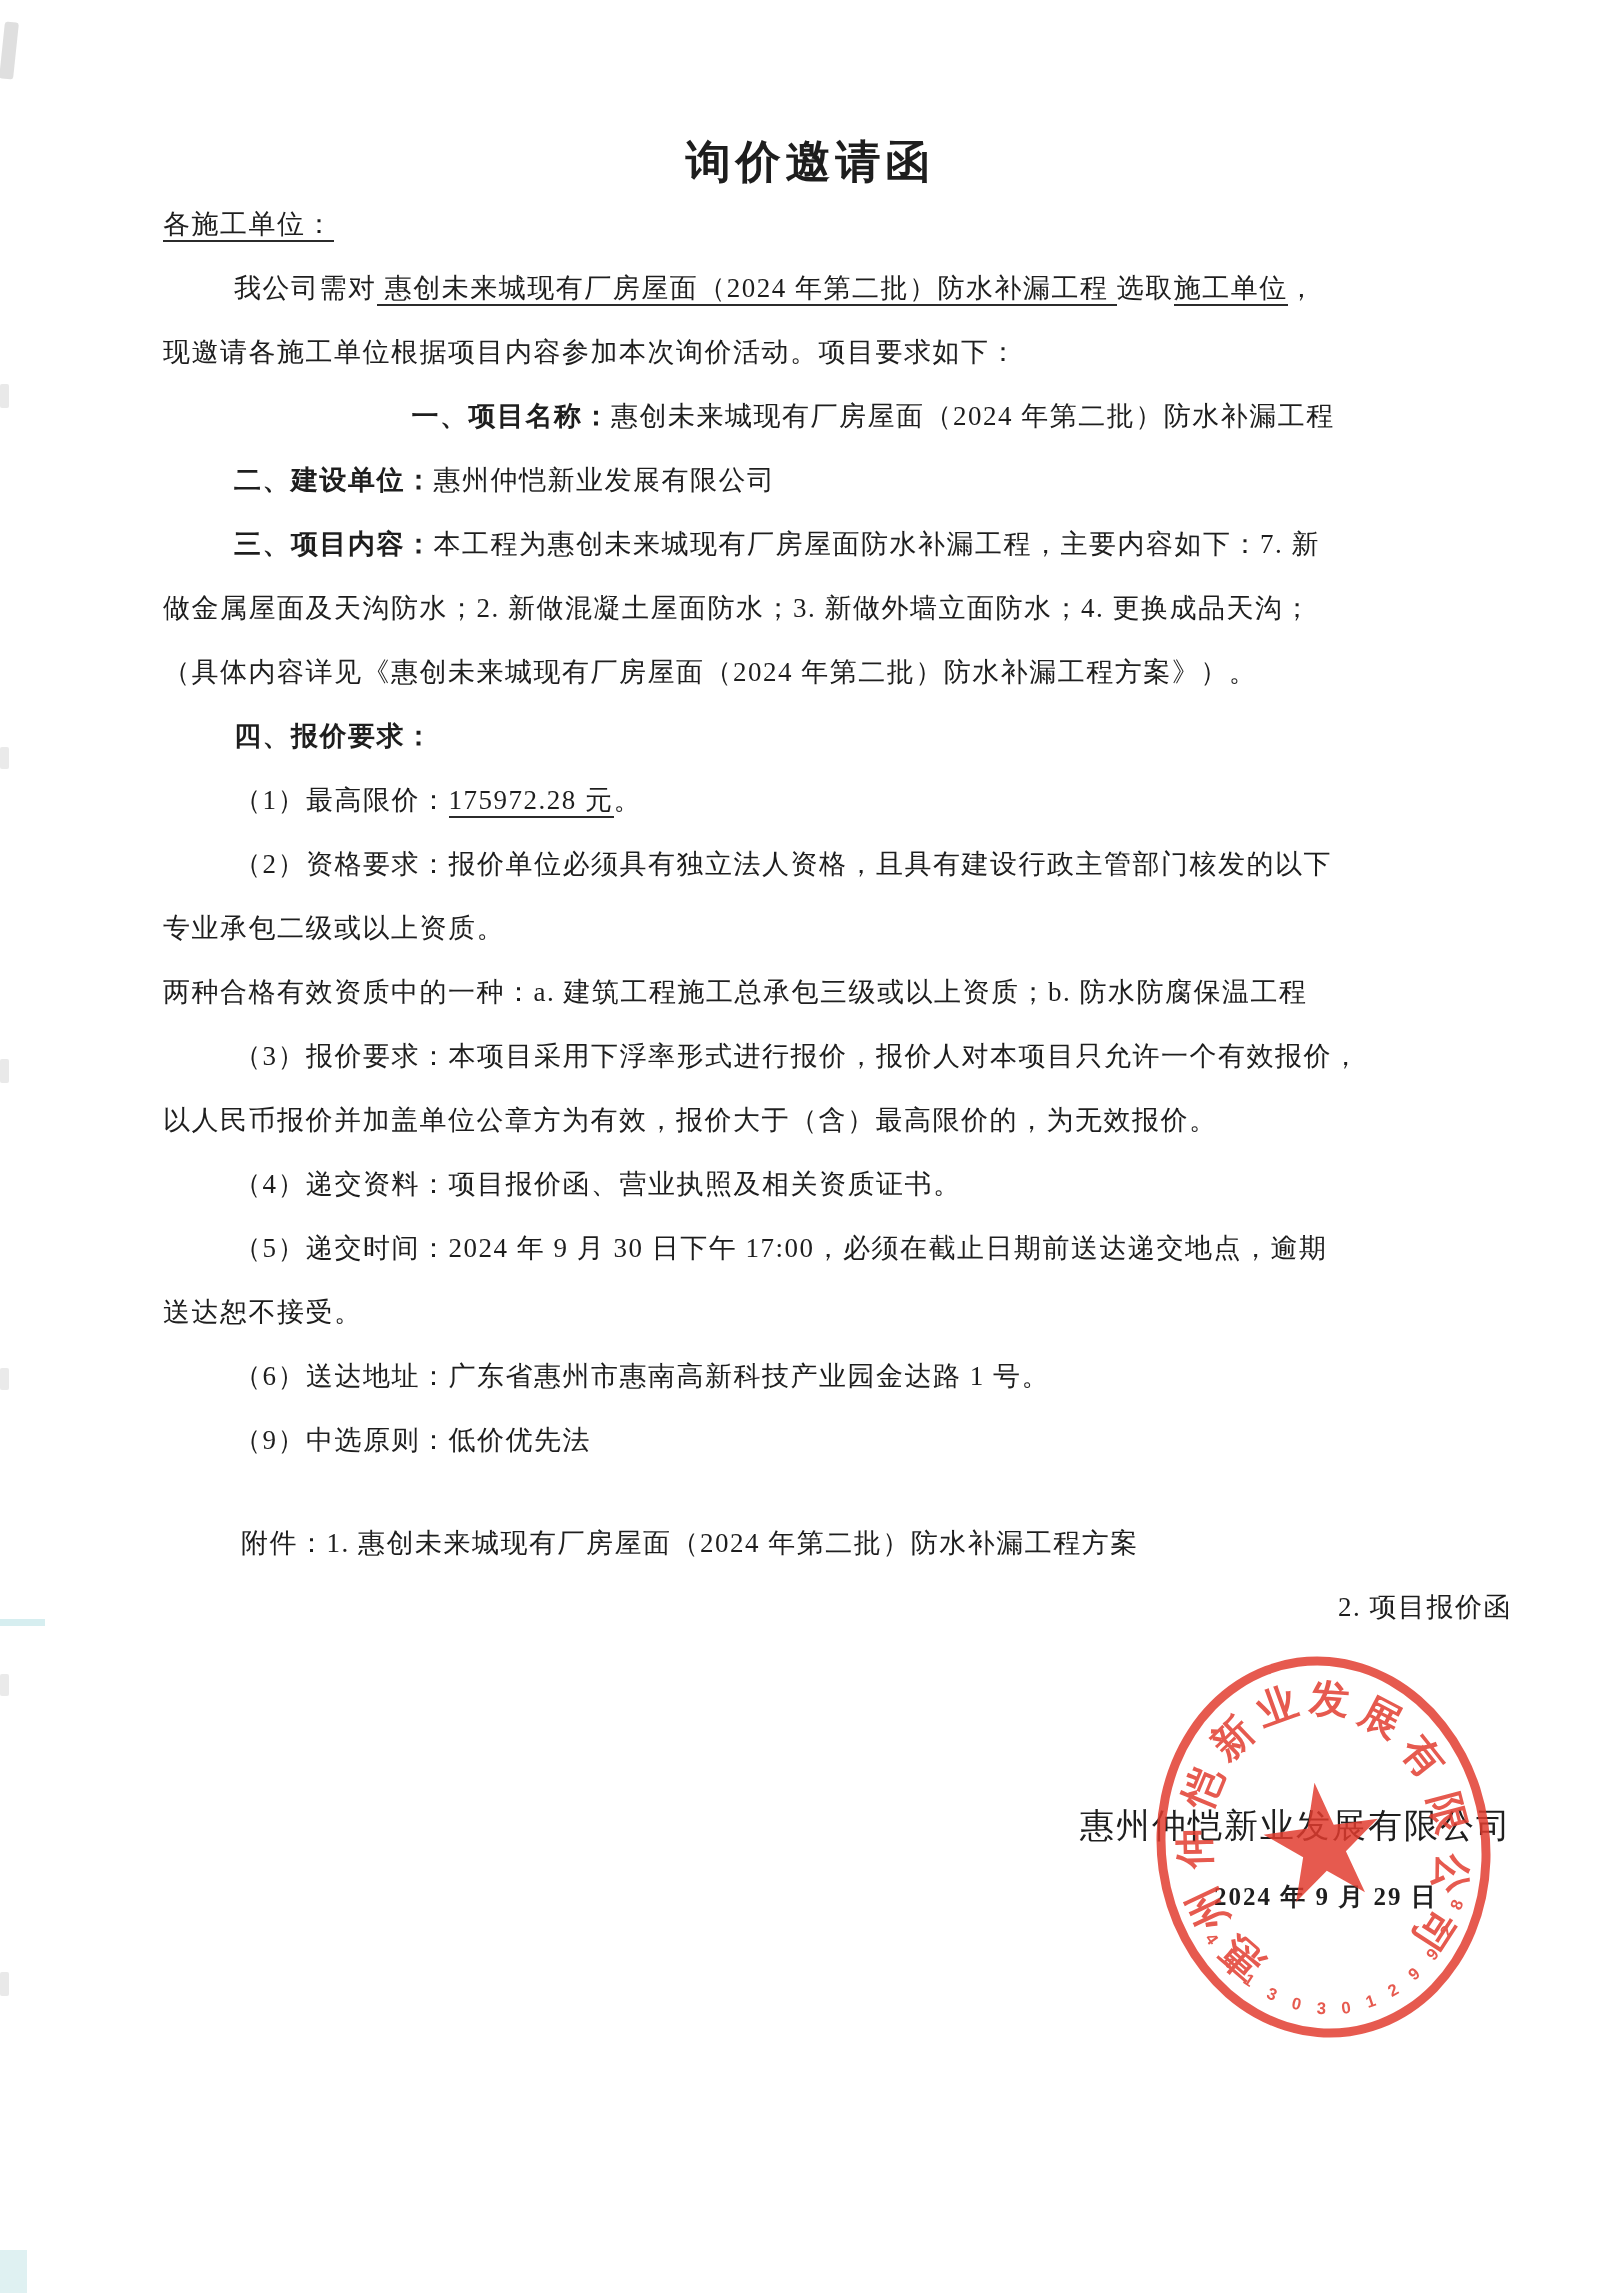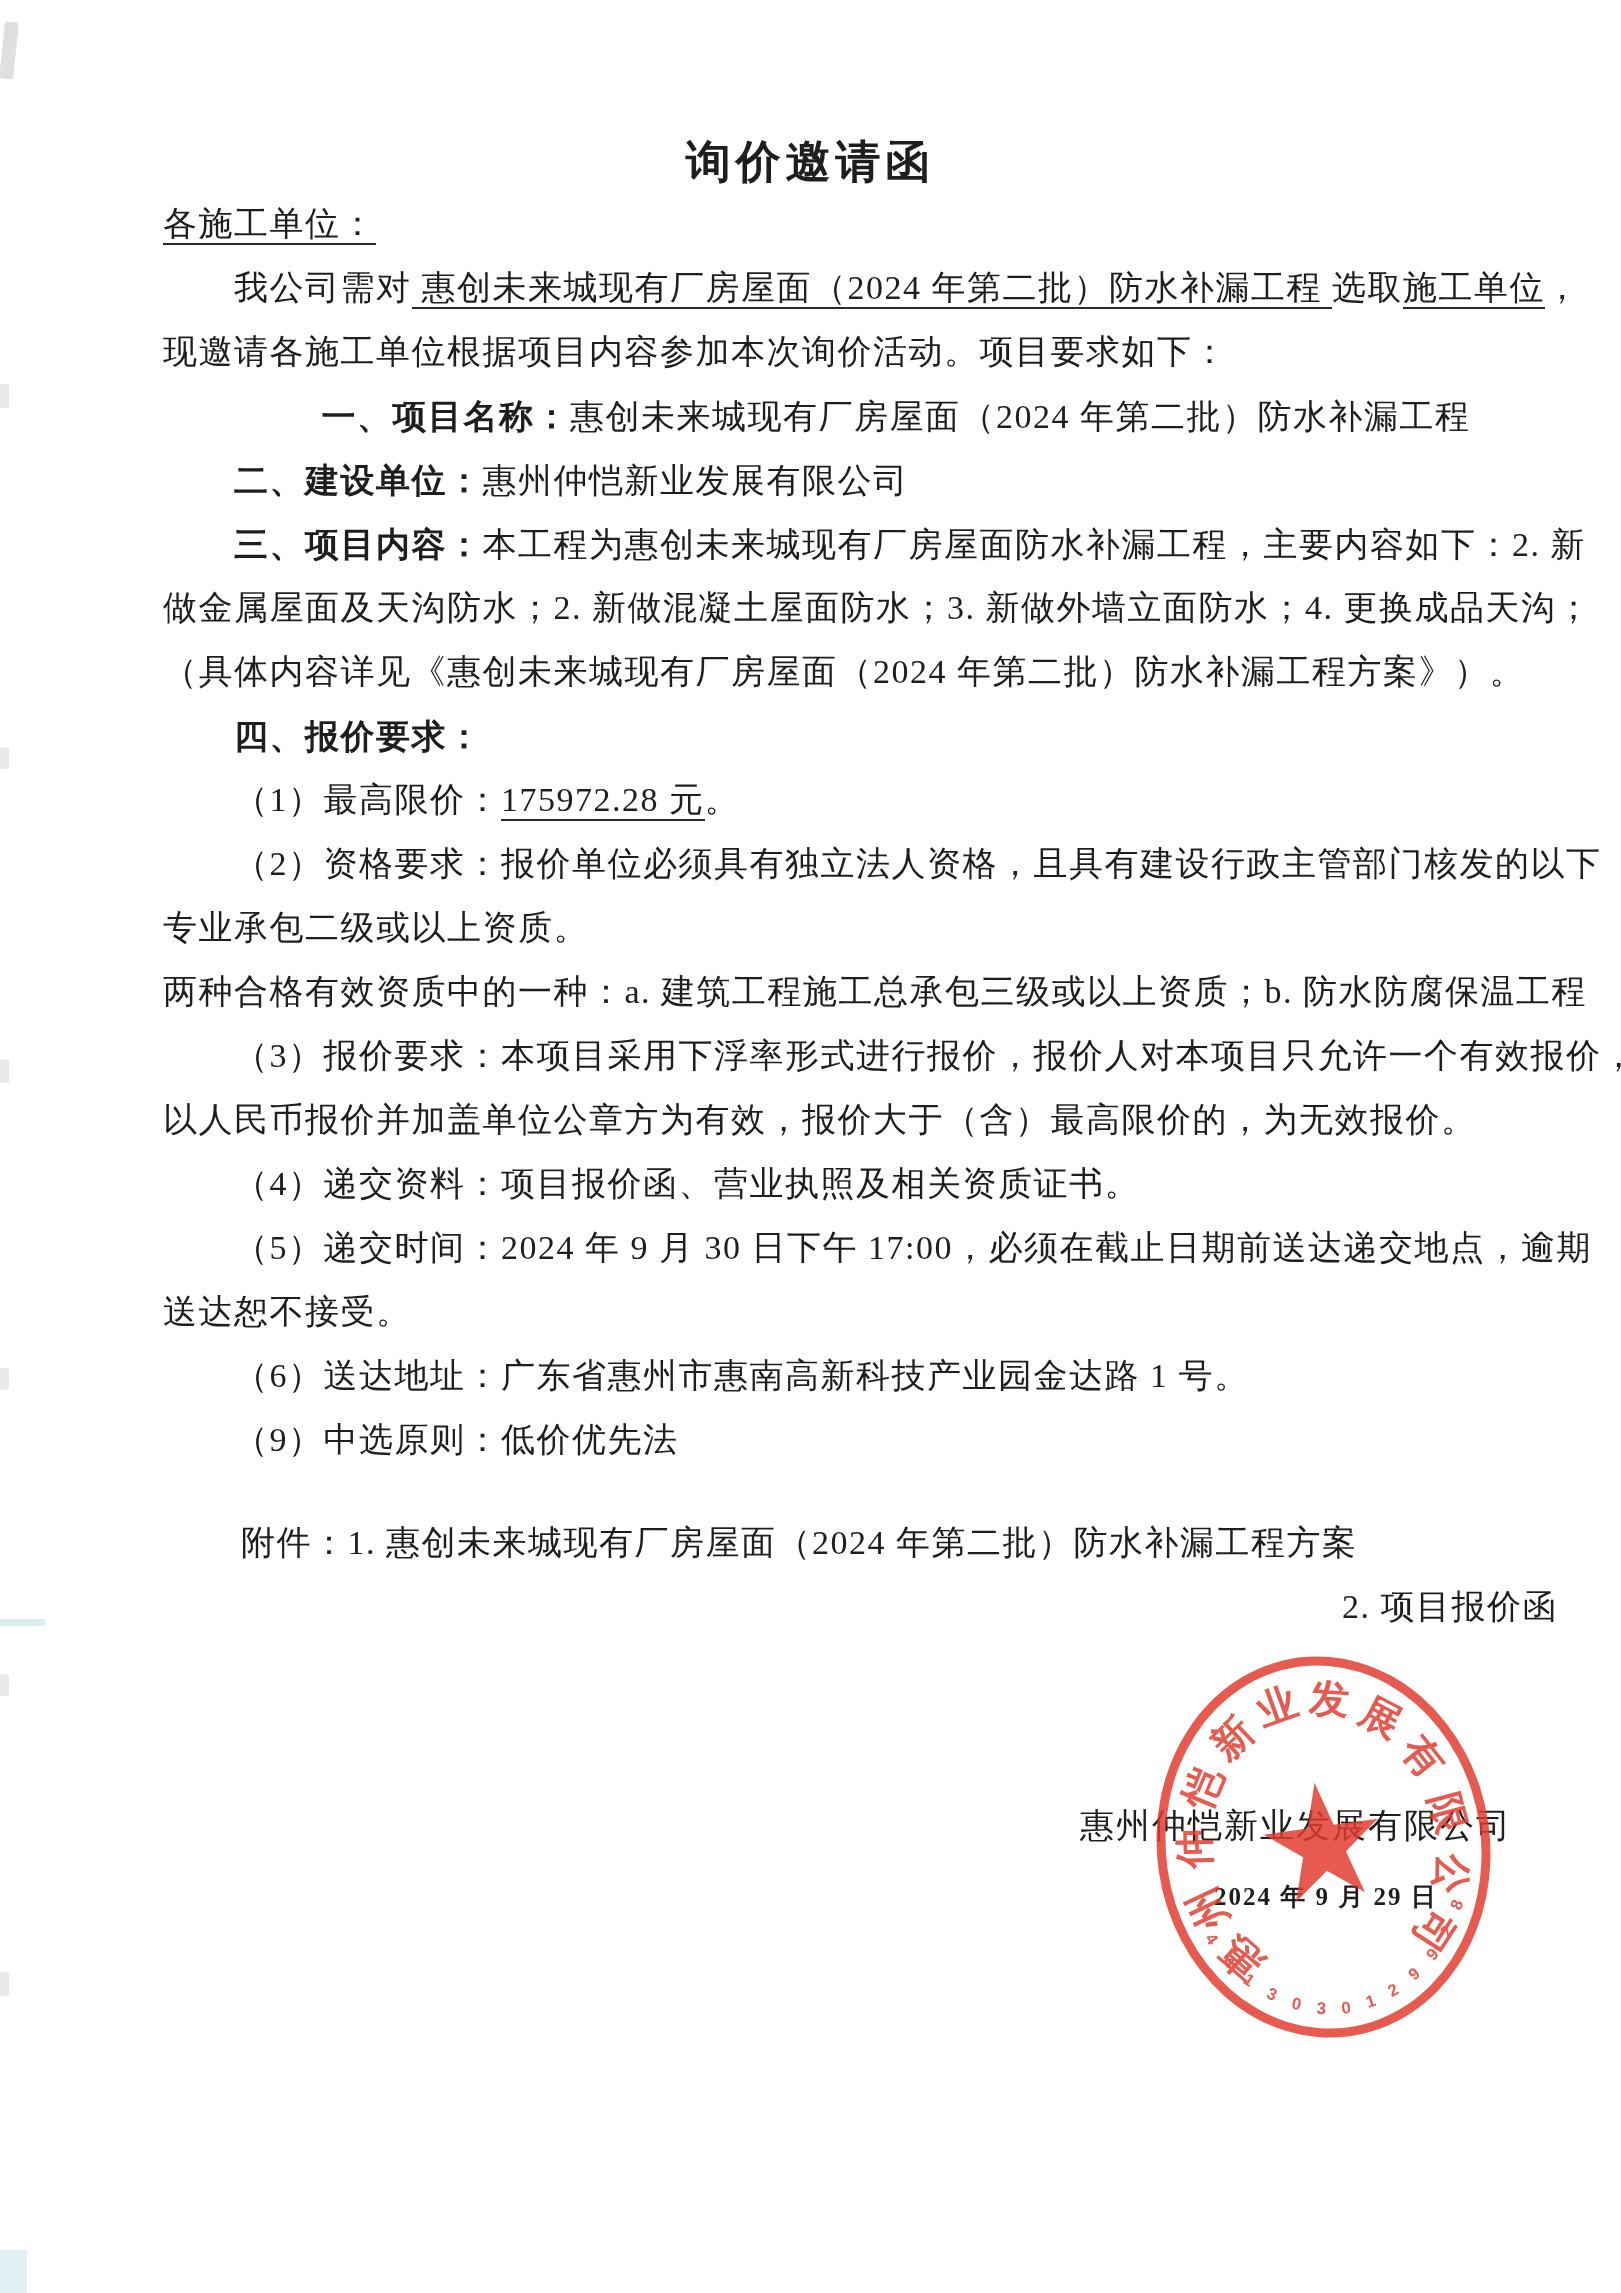--- a/index.html
+++ b/index.html
@@ -11,22 +11,22 @@
   }
   .page { position:absolute; inset:0;border-radius:24px; }
 
   .title {
     margin:0; padding-top:137px; height:49px; line-height:49px;
     text-align:center; font-size:45px; letter-spacing:4.9px; font-weight:bold;
     font-family:"Liberation Sans","DejaVu Sans",sans-serif;
   }
 
   .doc-body {
-    margin-top:5.9px; padding-left:163px; padding-right:63px;
-    font-size:34px; letter-spacing:1.5px;
+    margin-top:5.9px; padding-left:163px; padding-right:109px;
+    font-size:27px; letter-spacing:1.5px;
   }
   .line { height:64px; line-height:64px; white-space:pre; }
   .b { font-family:"Liberation Sans","DejaVu Sans",sans-serif; font-weight:bold; }
   .u { border-bottom:2.5px solid #2b2b2b; padding-bottom:1px; }
 
   .sign-company {
     position:absolute; left:1080px; top:1803px; z-index:1;
     font-size:34px; letter-spacing:2px; white-space:pre;
   }
   .sign-date {
@@ -76,21 +76,21 @@
 <div class="page">
 
   <h1 class="title">询价邀请函</h1>
 
   <div class="doc-body" id="docBody">
       <div class="line"><span class="u">各施工单位：</span></div>
       <div class="line" style="padding-left: 71px;"><span>我公司需对</span><span class="u"> 惠创未来城现有厂房屋面（2024 年第二批）防水补漏工程 </span><span>选取</span><span class="u">施工单位</span><span>，</span></div>
       <div class="line"><span>现邀请各施工单位根据项目内容参加本次询价活动。项目要求如下：</span></div>
       <div class="line" style="padding-left: 71px; text-align: center;"><span class="b">一、项目名称：</span><span>惠创未来城现有厂房屋面（2024 年第二批）防水补漏工程</span></div>
       <div class="line" style="padding-left: 71px;"><span class="b">二、建设单位：</span><span>惠州仲恺新业发展有限公司</span></div>
-      <div class="line" style="padding-left: 71px;"><span class="b">三、项目内容：</span><span>本工程为惠创未来城现有厂房屋面防水补漏工程，主要内容如下：2. 新</span></div>
+      <div class="line" style="padding-left: 71px;"><span class="b">三、项目内容：</span><span>本工程为惠创未来城现有厂房屋面防水补漏工程，主要内容如下：7. 新</span></div>
       <div class="line"><span>做金属屋面及天沟防水；2. 新做混凝土屋面防水；3. 新做外墙立面防水；4. 更换成品天沟；</span></div>
       <div class="line"><span>（具体内容详见《惠创未来城现有厂房屋面（2024 年第二批）防水补漏工程方案》）。</span></div>
       <div class="line" style="padding-left: 71px;"><span class="b">四、报价要求：</span></div>
       <div class="line" style="padding-left: 71px;"><span>（1）最高限价：</span><span class="u">175972.28 元</span><span>。</span></div>
       <div class="line" style="padding-left: 71px;"><span>（2）资格要求：报价单位必须具有独立法人资格，且具有建设行政主管部门核发的以下</span></div>
       <div class="line"><span>专业承包二级或以上资质。</span></div>
       <div class="line"><span>两种合格有效资质中的一种：a. 建筑工程施工总承包三级或以上资质；b. 防水防腐保温工程</span></div>
       <div class="line" style="padding-left: 71px;"><span>（3）报价要求：本项目采用下浮率形式进行报价，报价人对本项目只允许一个有效报价，</span></div>
       <div class="line"><span>以人民币报价并加盖单位公章方为有效，报价大于（含）最高限价的，为无效报价。</span></div>
       <div class="line" style="padding-left: 71px;"><span>（4）递交资料：项目报价函、营业执照及相关资质证书。</span></div>

